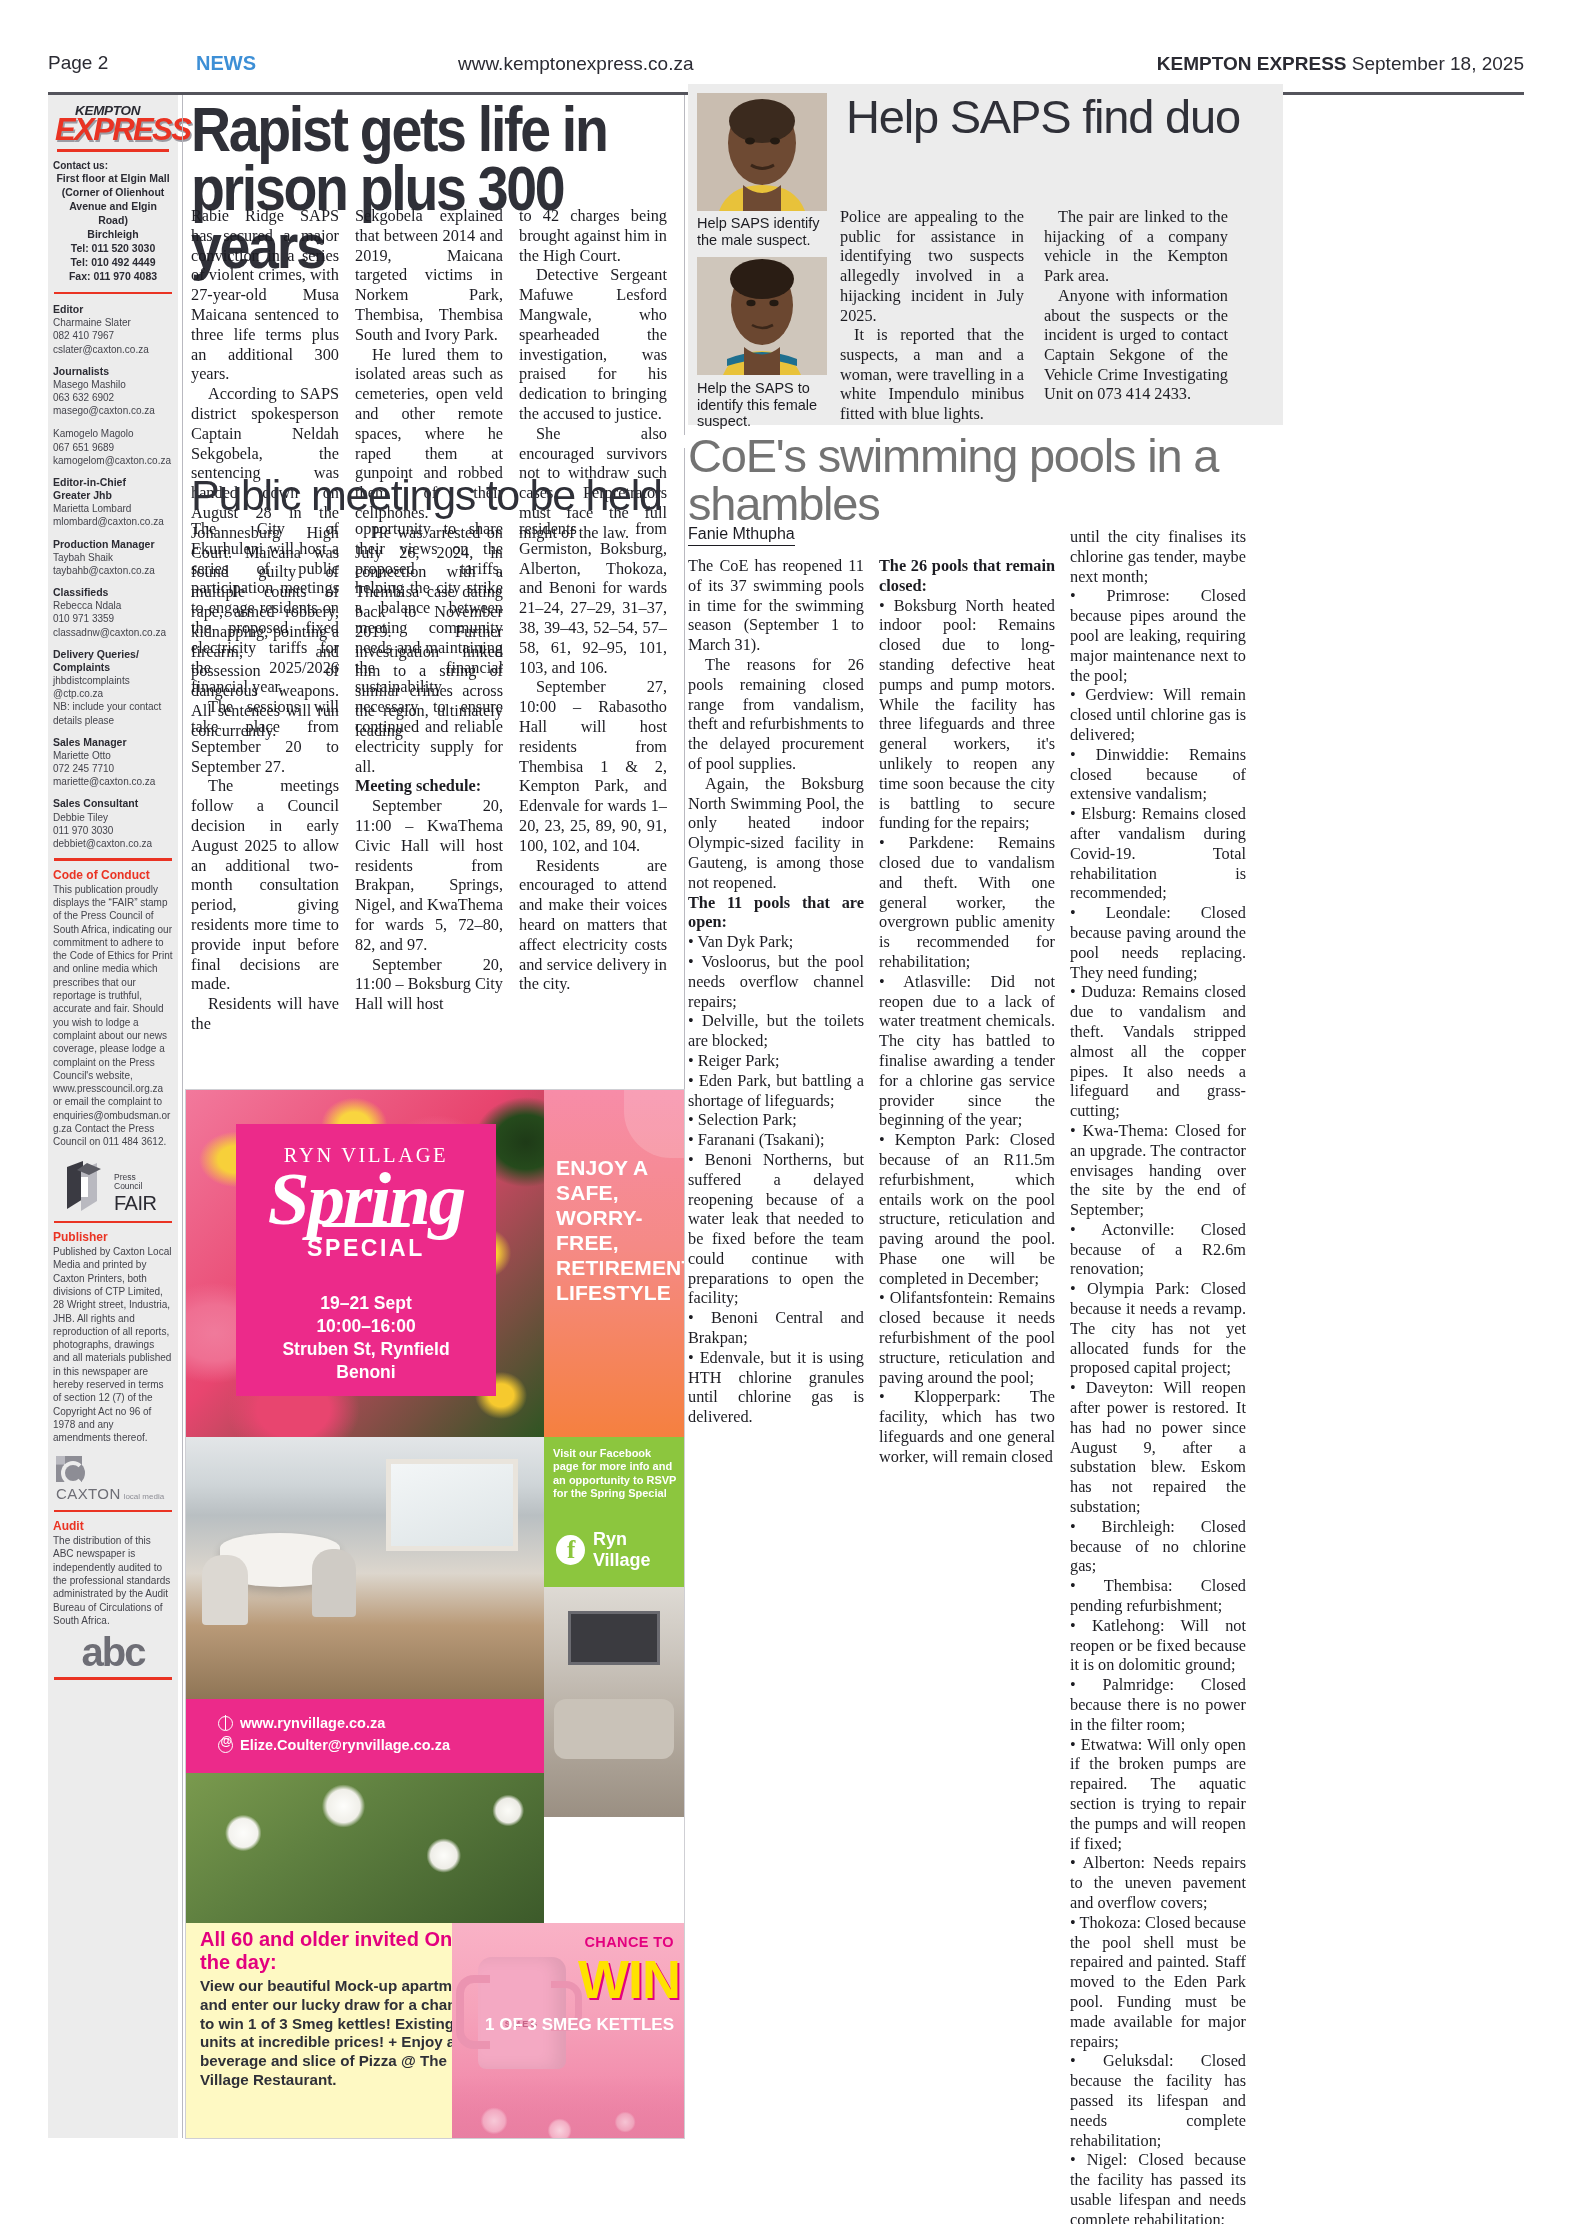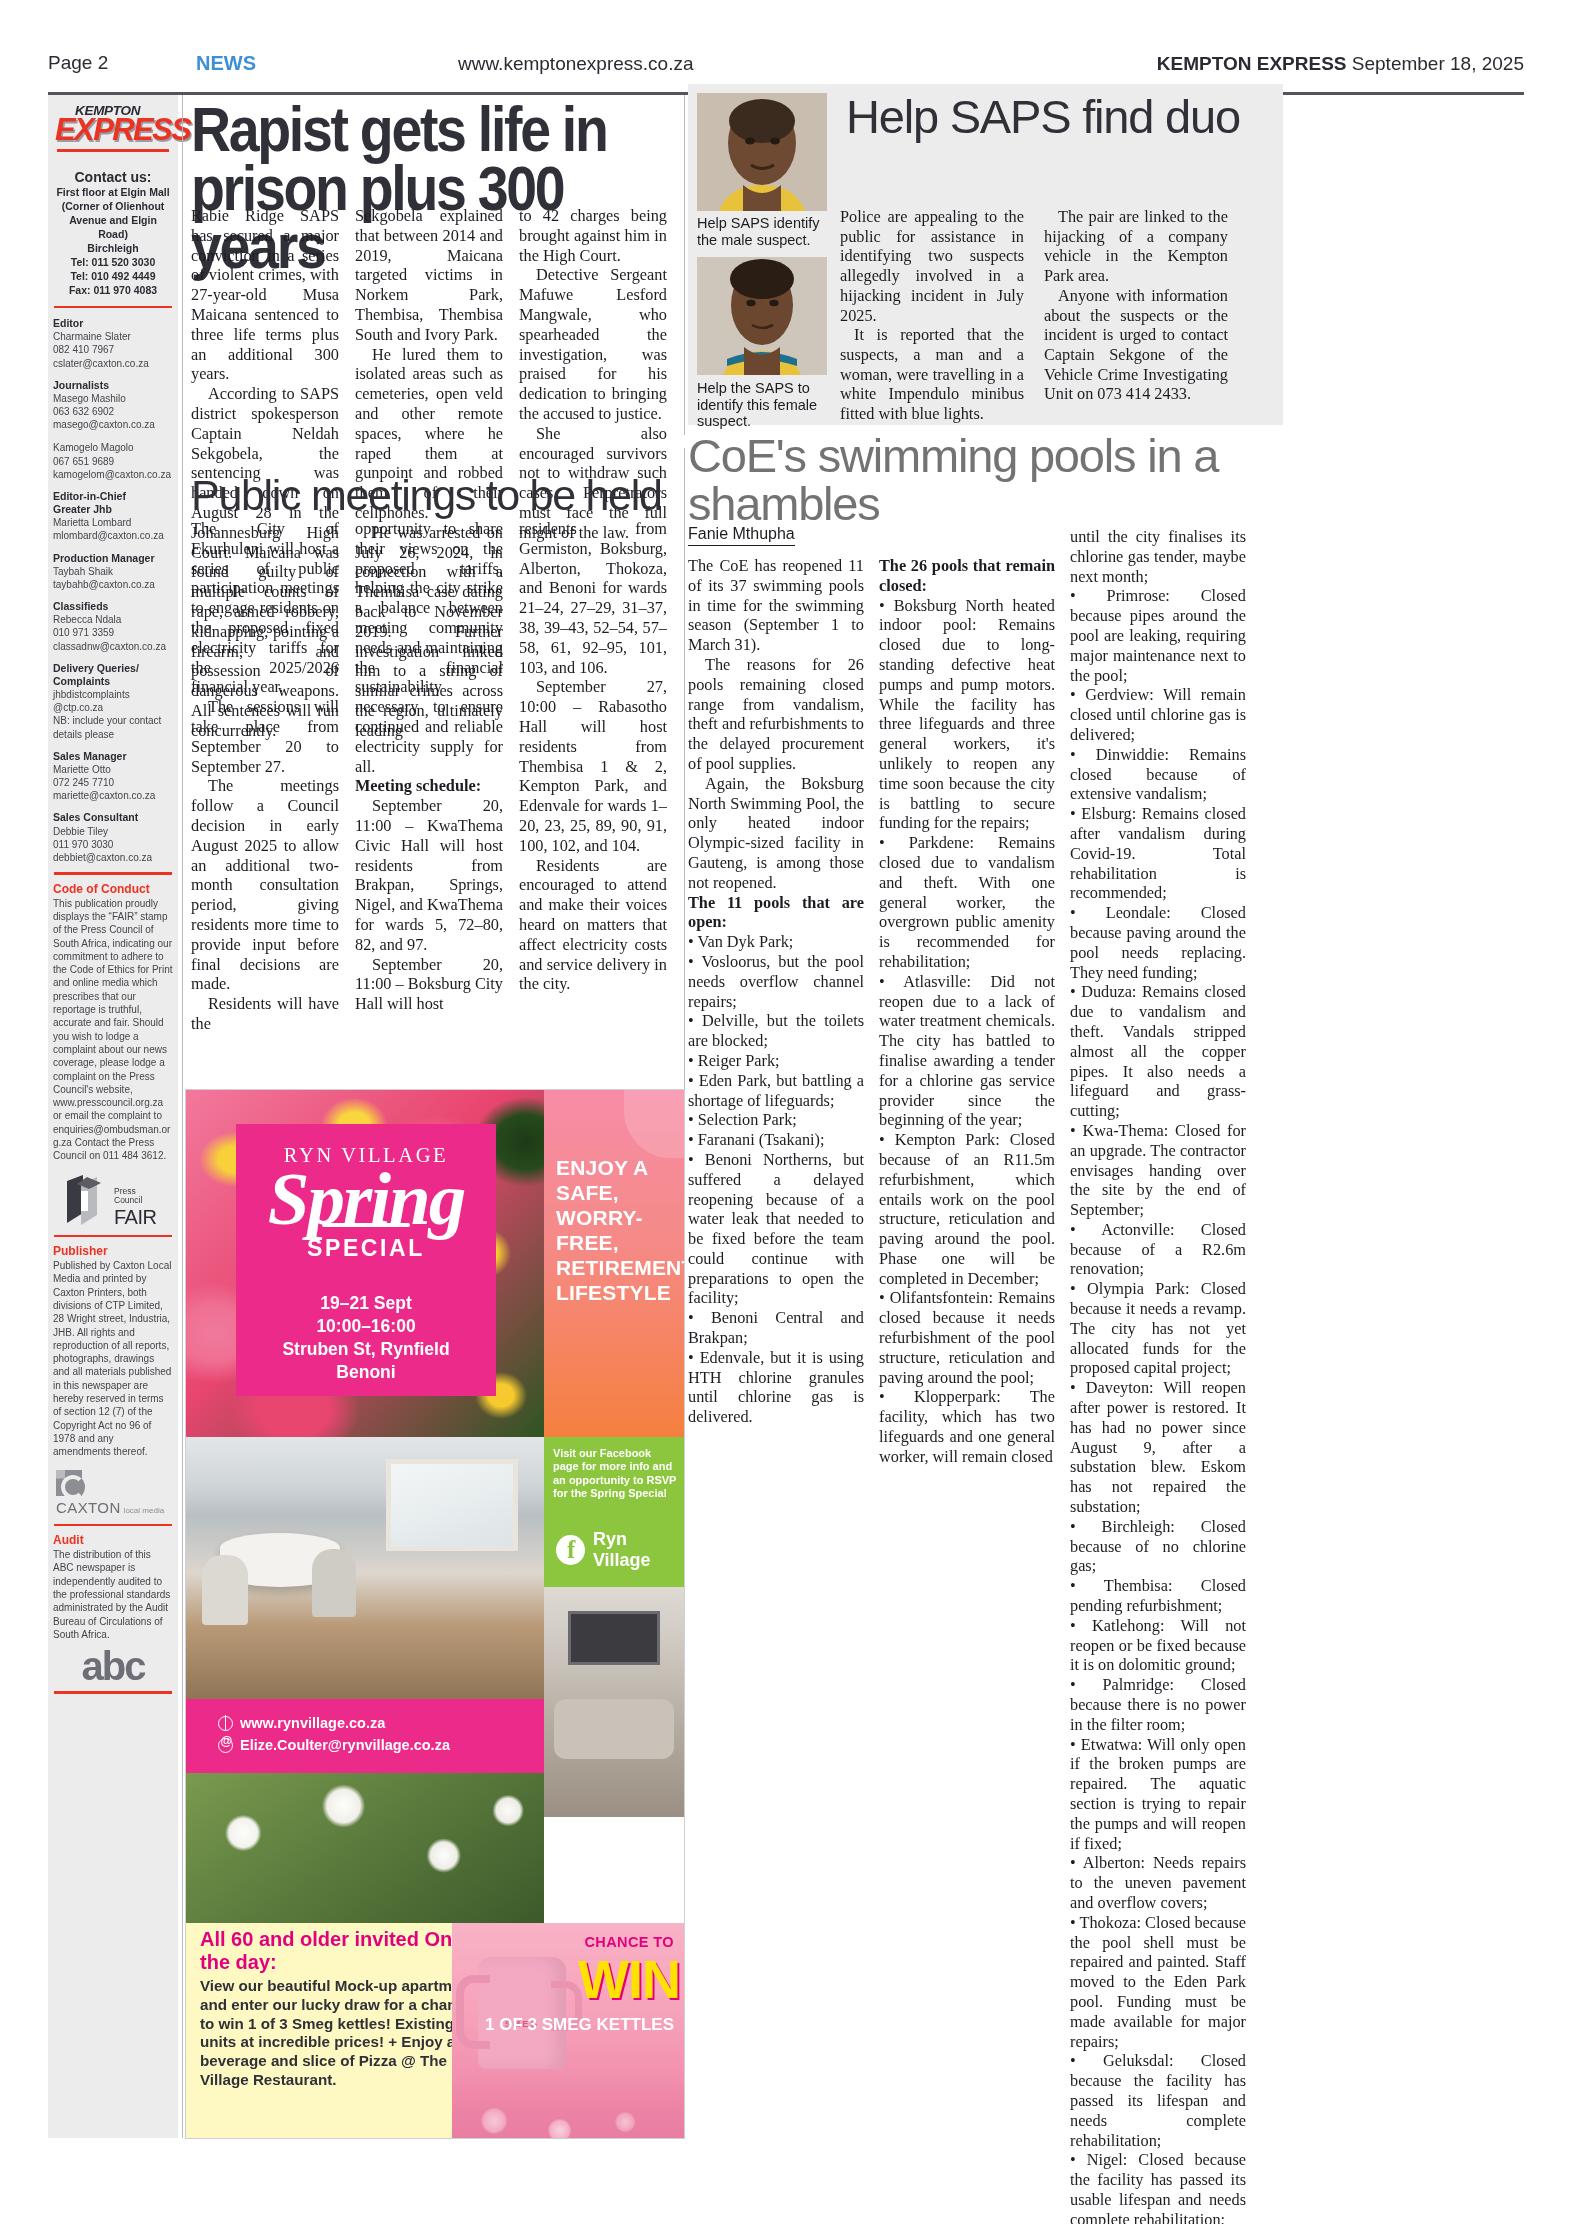--- a/index.html
+++ b/index.html
@@ -64,22 +64,22 @@
     font-size: 31px; font-weight: bold; font-style: italic;
     color: #ea3323; letter-spacing: -1.6px;
     line-height: 0.92; text-align: left;
     text-shadow: 1.5px 1.5px 0 #9b9ba3;
     margin-top: -2px;
   }
   .logo-rule { height: 3px; background: #ea3323; margin: 5px 2px 0 2px; }
 
   .sb-contact-head {
     font-family: "Liberation Sans", sans-serif;
-    font-size: 14px; font-weight: bold; color: #2b2b33;
-    text-align: center; margin-top: 17px;
+    font-size: 10px; font-weight: bold; color: #2b2b33;
+    text-align: left; margin-top: 8px;
   }
   .sb-contact-line {
     font-family: "Liberation Sans", sans-serif;
     font-size: 10.5px; font-weight: bold; color: #2b2b33;
     text-align: center; line-height: 1.34;
   }
   .sb-sep { height: 2.5px; background: #ea3323; margin: 8px 1px 7px 1px; }
 
   .sb-role {
     font-family: "Liberation Sans", sans-serif;

